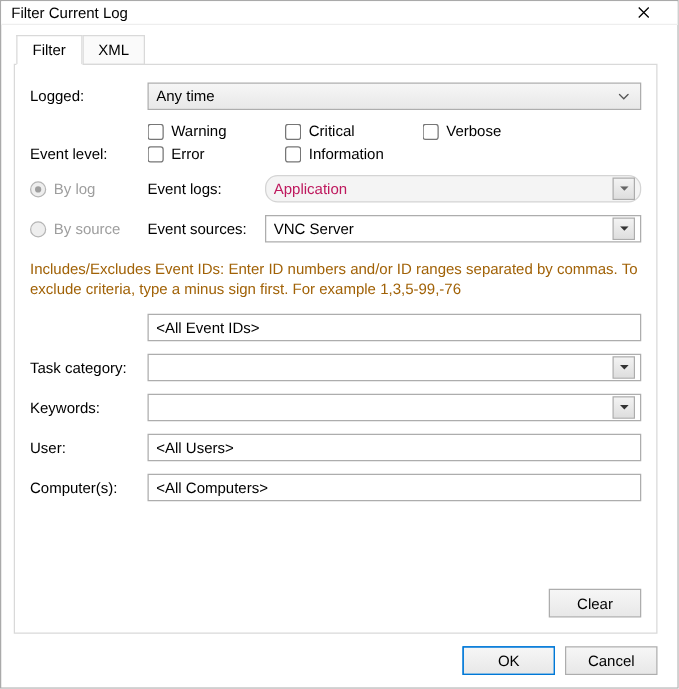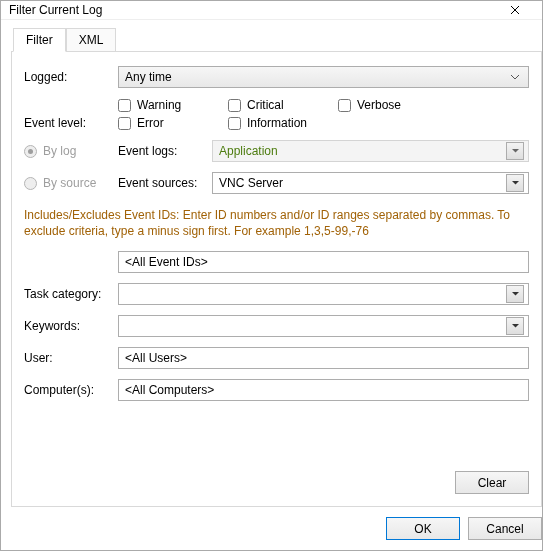--- a/index.html
+++ b/index.html
@@ -16,21 +16,21 @@
     padding: 0 6px 0 8px;
     border-bottom: 1px solid #eee;
   }
   .titlebar .title { flex: 1; color: #000; }
   .titlebar .close {
     width: 42px; height: 28px;
     display: flex; align-items: center; justify-content: center;
     color: #000;
   }
 
-  .client { flex: 1; padding: 8px 0 10px 10px; display: flex; flex-direction: column; }
+  .client { flex: 1; padding: 8px 16px 10px 10px; display: flex; flex-direction: column; }
 
   .tabstrip { display: flex; margin-bottom: -1px; margin-left: 2px; }
   .tab {
     padding: 4px 12px; border: 1px solid #d9d9d9;
     background: #fff; color: #000; margin-right: 0;
   }
   .tab.active {
     border-bottom: 1px solid #fff;
     position: relative; z-index: 2;
     background: #fff;
@@ -51,21 +51,21 @@
     height: 22px; border: 1px solid #adadad;
     background: linear-gradient(#f6f6f6,#e8e8e8);
     display: flex; align-items: center; padding: 0 4px 0 6px;
     position: relative; width: 100%;
   }
   .dropdown .txt { flex: 1; overflow: hidden; white-space: nowrap; }
   .dropdown .chev {
     width: 18px; display:flex; align-items:center; justify-content:center;
   }
   .dropdown.disabled {
-    background: #f4f4f4; color: #4d7c0f; border-color: #d4d4d4;
+    background: #f4f4f4; color: #be185d; border-color: #d4d4d4; border-radius: 10px;
   }
   .dropdown.btn-style .chev {
     border:1px solid #acacac; height:18px;
     background: linear-gradient(#f3f3f3,#dedede);
   }
 
   .textbox {
     height: 22px; width: 100%; border: 1px solid #adadad;
     padding: 2px 6px; background: #fff; color: #000;
   }

